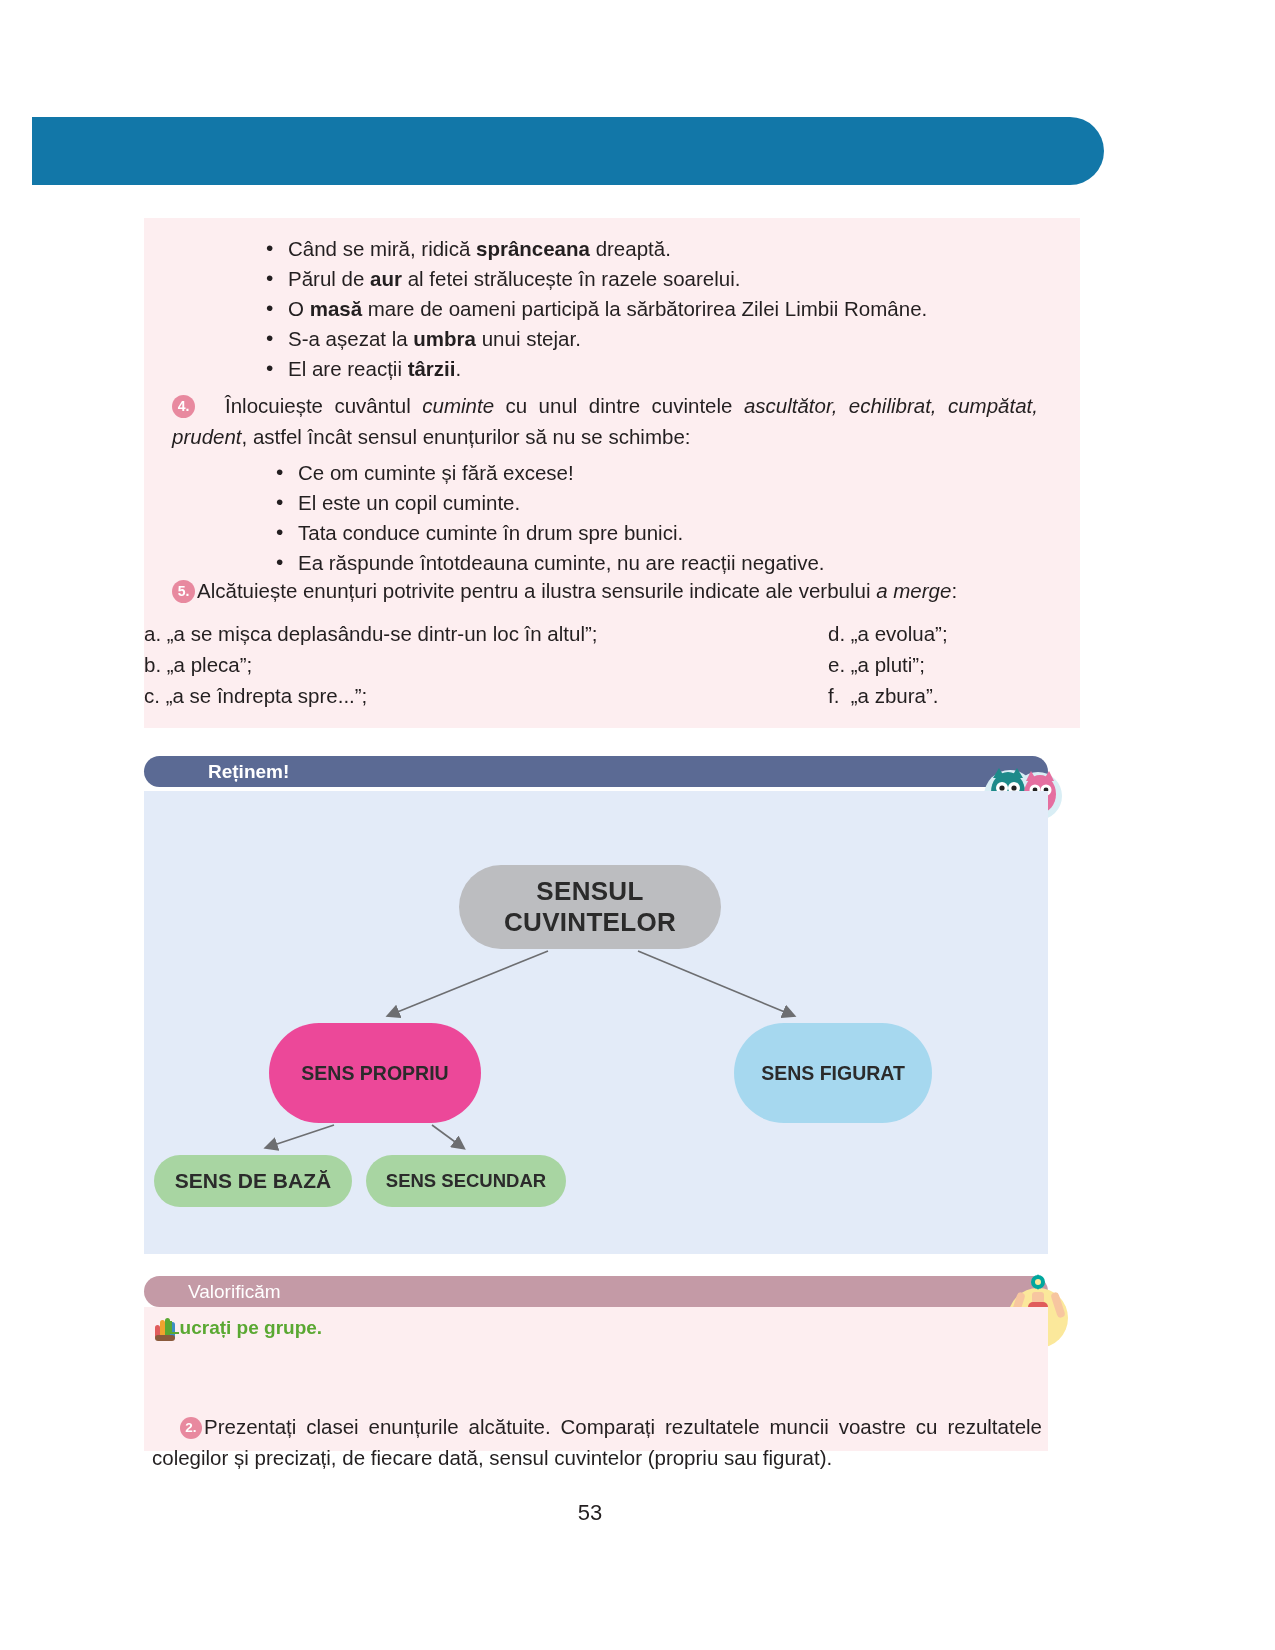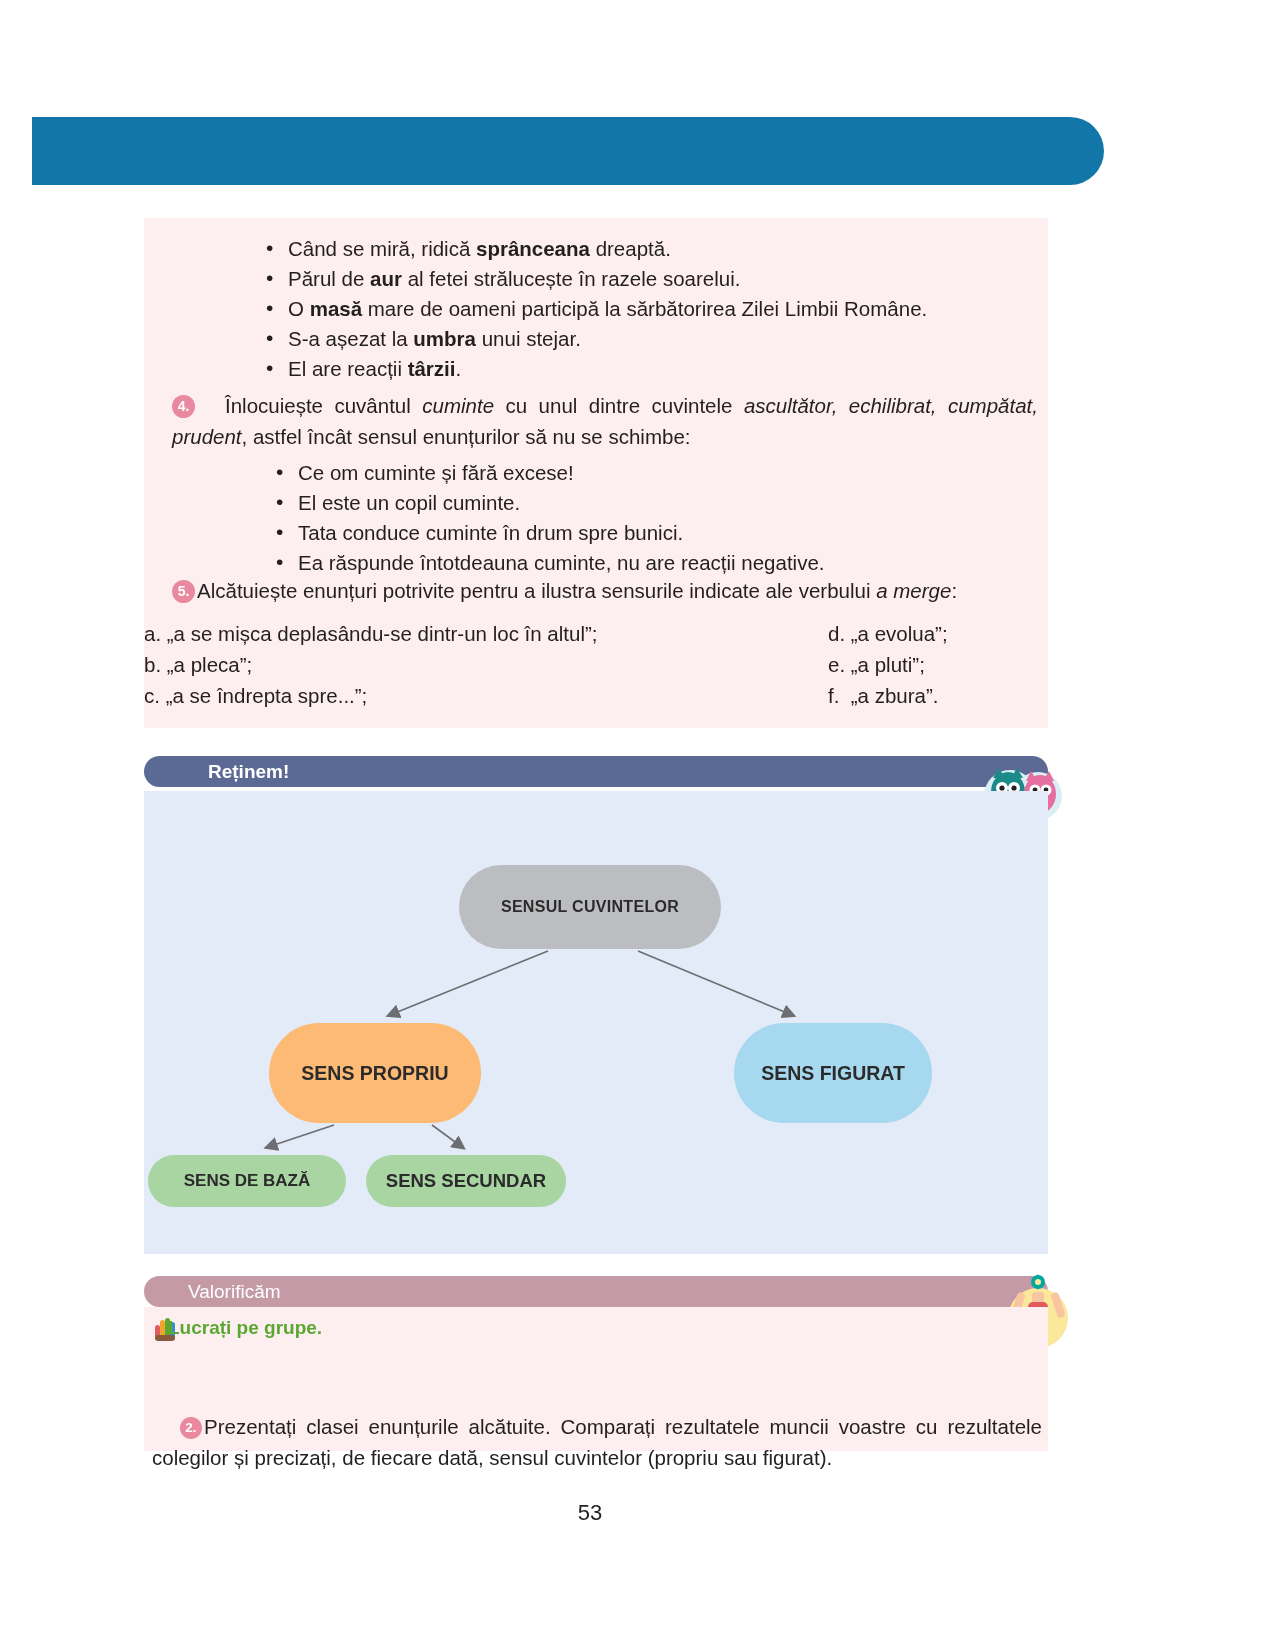--- a/index.html
+++ b/index.html
@@ -29,20 +29,21 @@
   }
 
   
   .pink-panel {
     position: absolute;
     left: 144px;
     top: 218px;
     width: 904px;
     height: 510px;
     background: #fdeef0;
+    padding-left: 32px;
   }
 
   .bullets {
     list-style: none;
     margin: 0;
     padding: 0;
   }
   .bullets li {
     position: relative;
     font-size: 20.5px;
@@ -183,49 +184,49 @@
     color: #2b2b2b;
     box-sizing: border-box;
   }
   .node-root {
     left: 315px;
     top: 74px;
     width: 262px;
     height: 84px;
     border-radius: 42px;
     background: #bcbdc0;
-    font-size: 16px;
+    font-size: 26px;
     letter-spacing: .3px;
   }
   .node-propriu {
     left: 125px;
     top: 232px;
     width: 212px;
     height: 100px;
     border-radius: 56px;
-    background: #fdba74;
+    background: #ec4899;
     font-size: 19.5px;
   }
   .node-figurat {
     left: 590px;
     top: 232px;
     width: 198px;
     height: 100px;
     border-radius: 56px;
     background: #a6d8ef;
     font-size: 19.5px;
   }
   .node-baza {
-    left: 4px;
+    left: 10px;
     top: 364px;
     width: 198px;
     height: 52px;
     border-radius: 26px;
     background: #a8d5a2;
-    font-size: 17px;
+    font-size: 21px;
   }
   .node-secundar {
     left: 222px;
     top: 364px;
     width: 200px;
     height: 52px;
     border-radius: 26px;
     background: #a8d5a2;
     font-size: 18.5px;
   }

